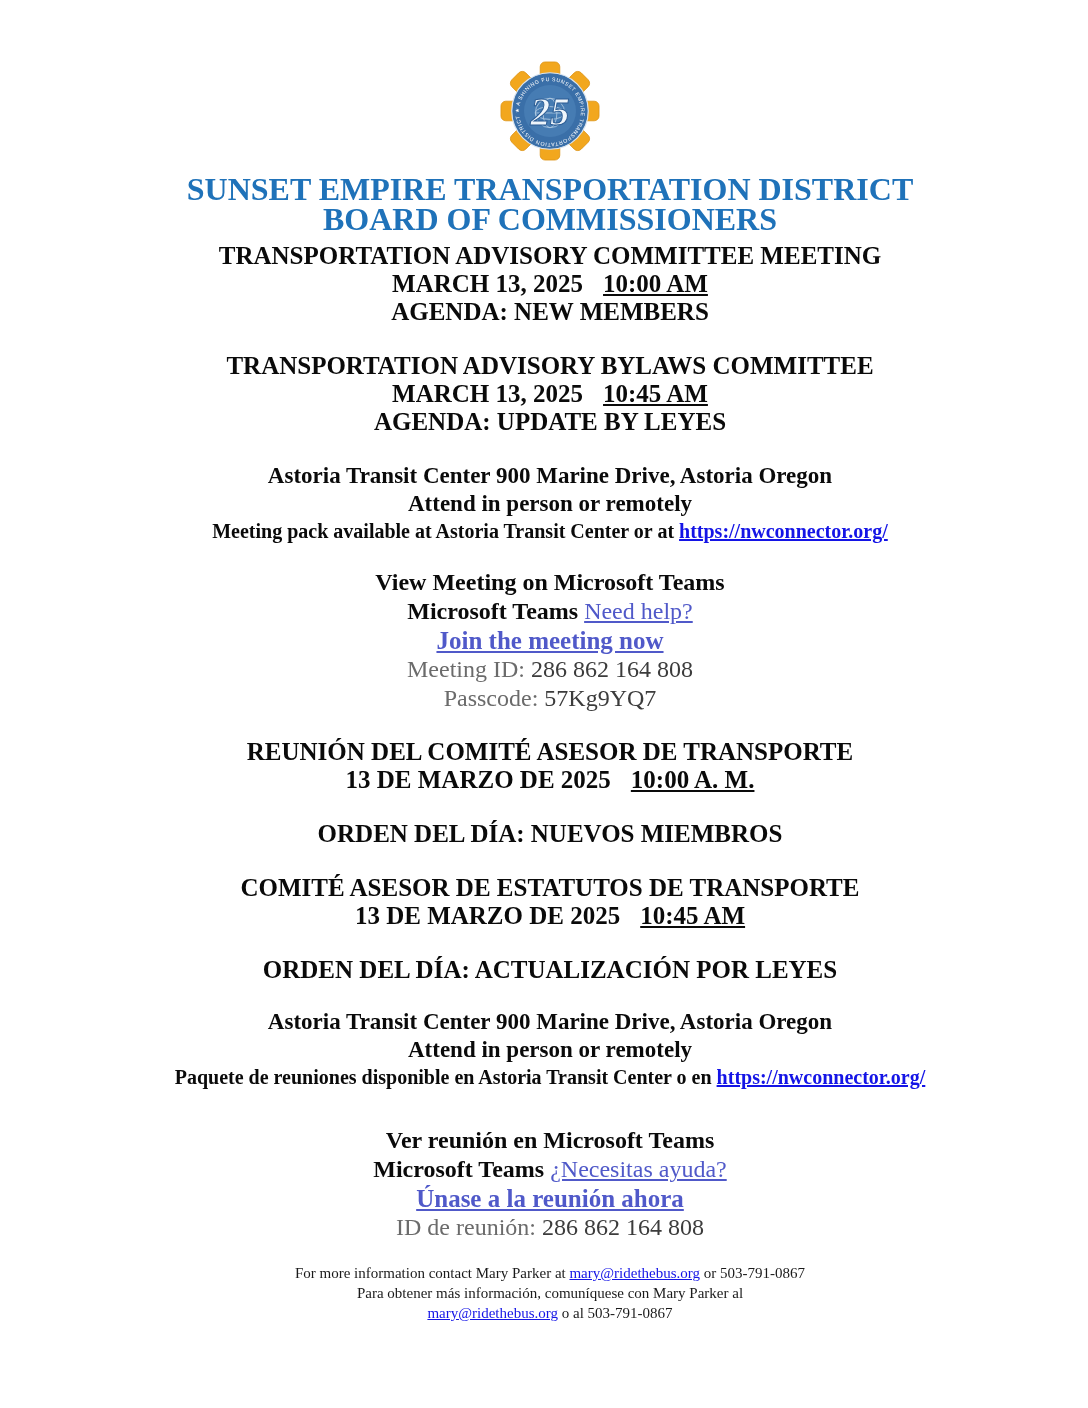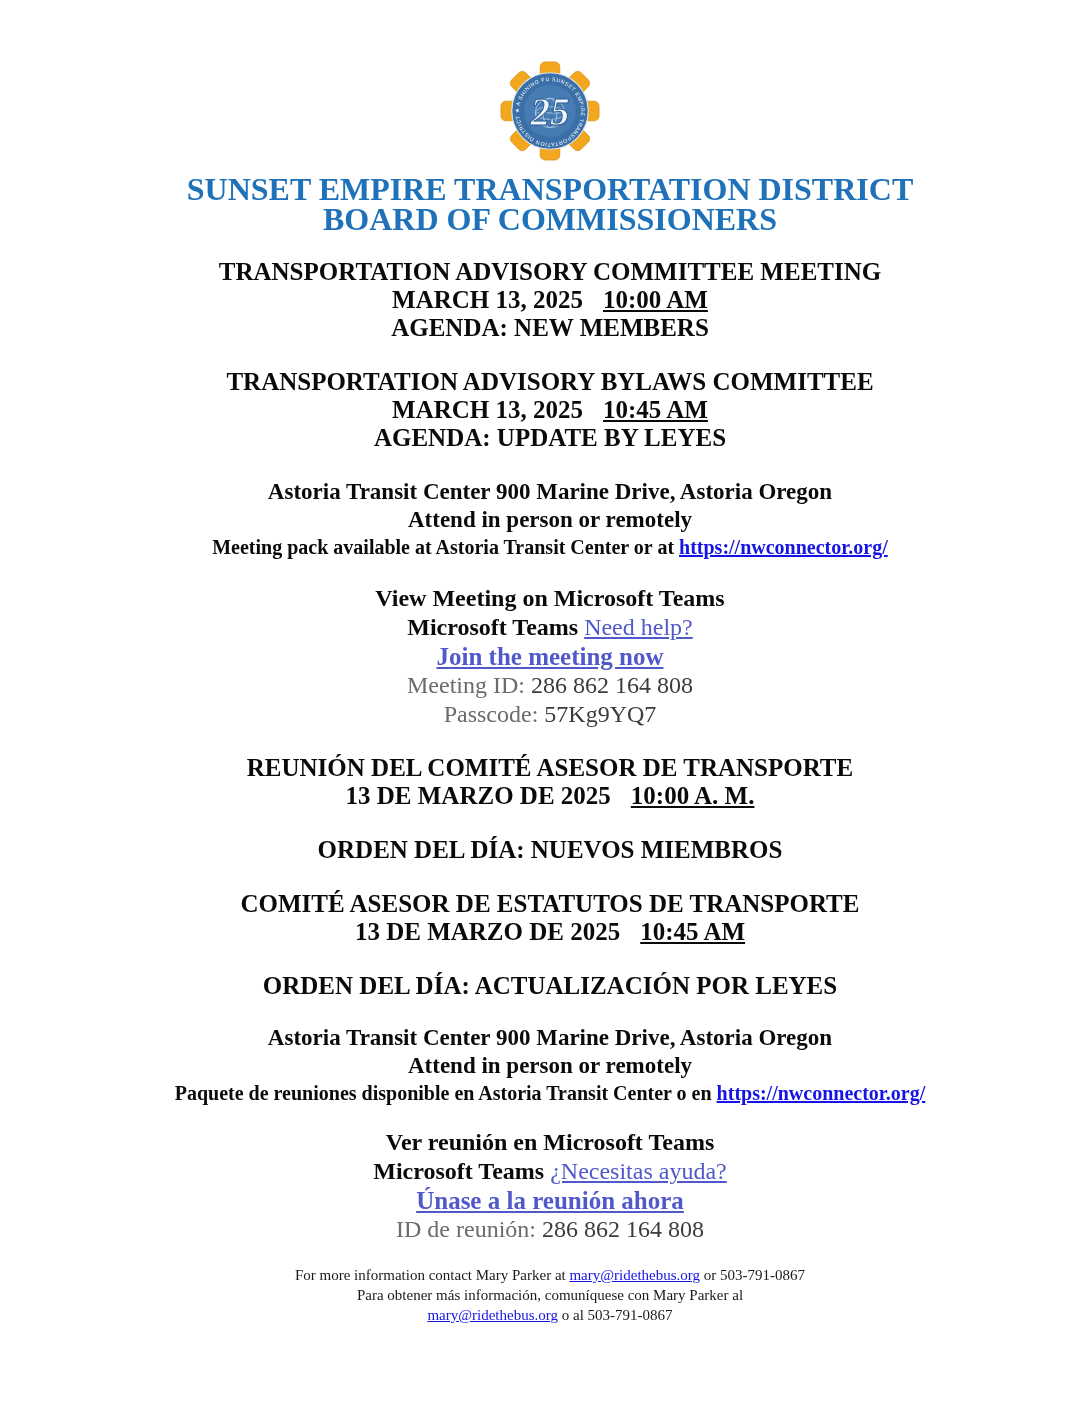--- a/index.html
+++ b/index.html
@@ -17,38 +17,38 @@
 
   .logo-wrap { padding-top:60px; text-align:center; }
 
   .org-title {
     margin-top:8px;
     font-size:32px; line-height:30px; font-weight:bold;
     color:#1f72b9;
   }
 
   .sec-head { font-size:25px; line-height:28px; font-weight:bold; }
-  .m-en-1 { margin-top:24px; }
+  .m-en-1 { margin-top:8px; }
   .m-en-2 { margin-top:26px; }
   .time-u { text-decoration:underline; margin-left:20px; }
 
   .venue { margin-top:26px; font-size:23px; line-height:28px; font-weight:bold; }
   .venue .pack-line { font-size:20px; line-height:26px; }
 
   .teams { margin-top:24px; font-size:24px; line-height:29px; }
   .teams .bold { font-weight:bold; }
   .teams .join-line { font-size:25px; }
   .lbl-gray { color:#6b6b6b; }
   .val-gray { color:#3c3c3c; }
 
   .m-es-1 { margin-top:25px; }
   .agenda-es { margin-top:26px; }
   .m-es-2 { margin-top:26px; }
   .venue-es { margin-top:24px; }
-  .teams-es { margin-top:22px; }
+  .teams-es { margin-top:36px; }
 
   .footer { margin-top:21px; font-size:15px; line-height:20px; color:#1a1a1a; }
 
   a.link-site { color:#1414e6; font-weight:bold; text-decoration:underline; cursor:pointer; }
   a.link-teams { color:#5059c9; text-decoration:underline; cursor:pointer; }
   a.link-teams-bold { color:#5059c9; font-weight:bold; text-decoration:underline; cursor:pointer; }
   a.link-email { color:#1414e6; text-decoration:underline; cursor:pointer; }
 </style>
 </head>
 <body>

